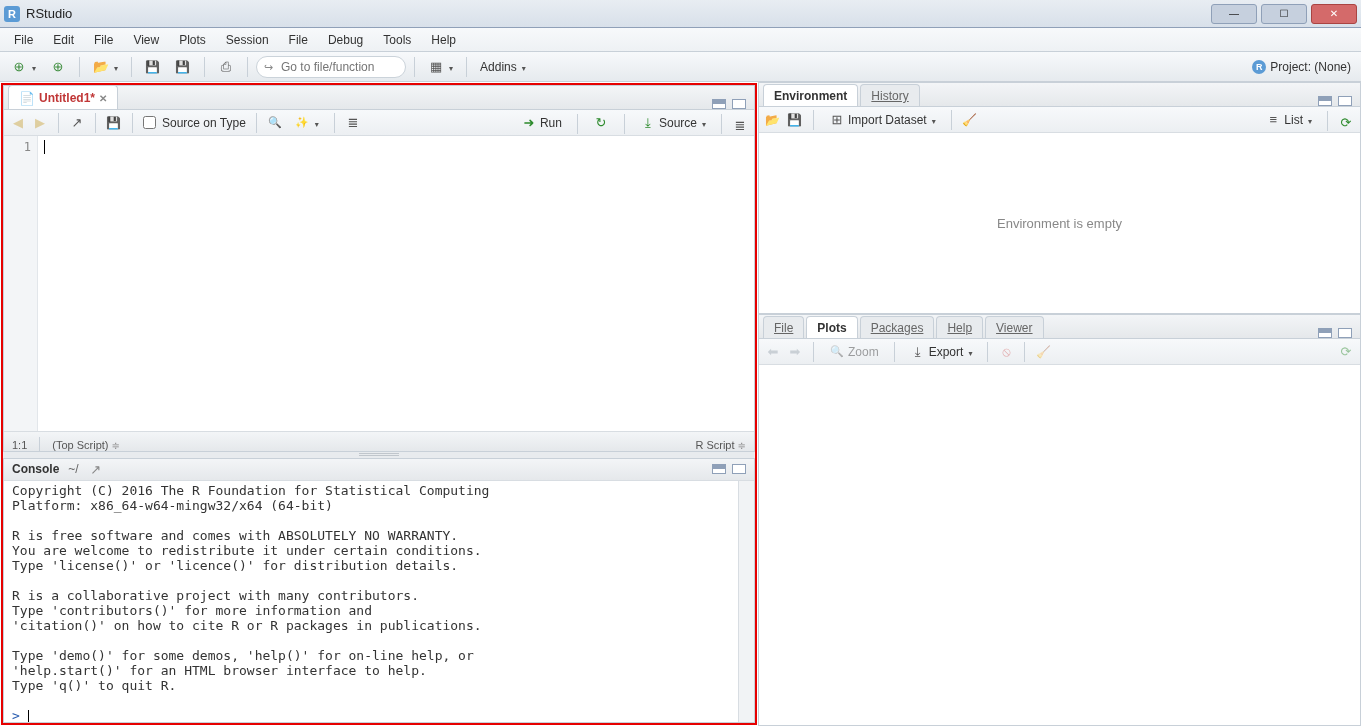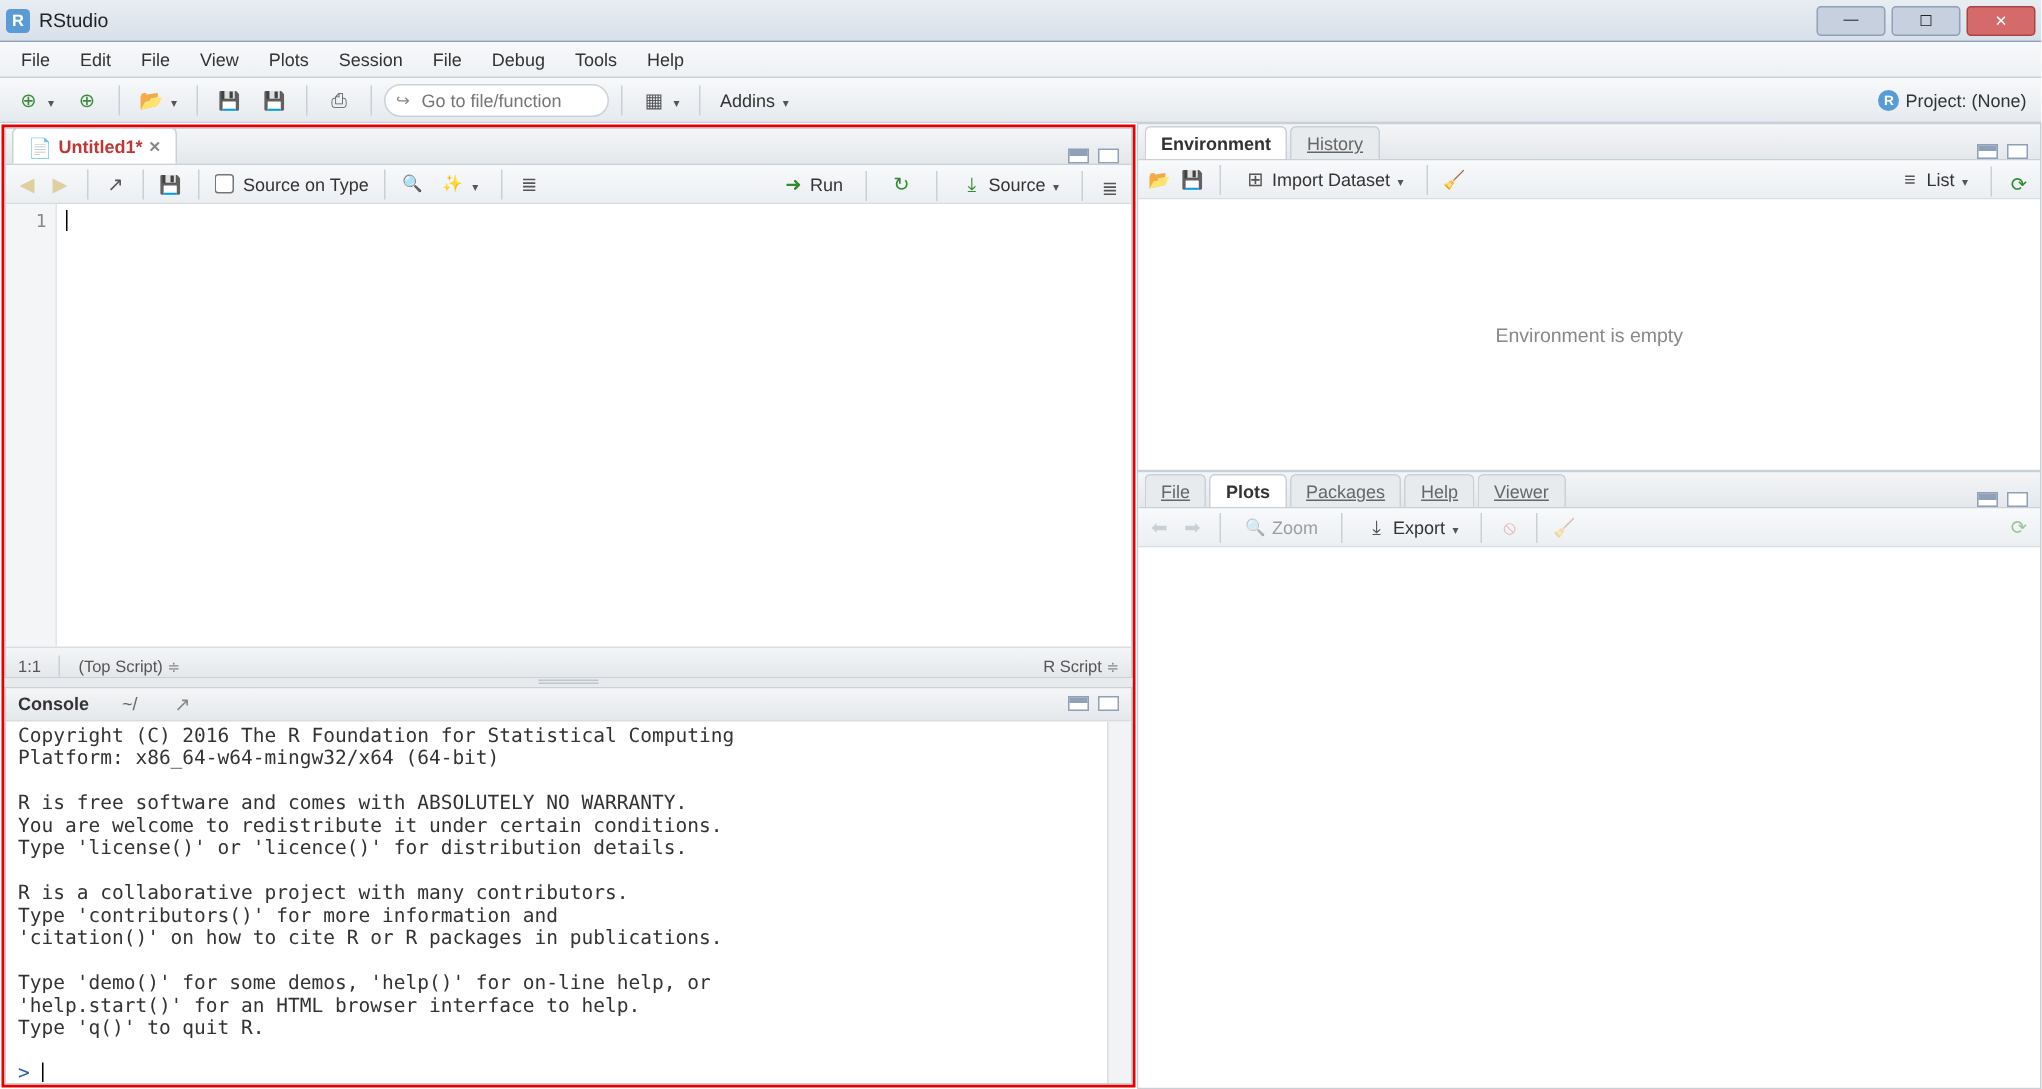--- a/index.html
+++ b/index.html
@@ -62,21 +62,21 @@
 .statusbar .vsplit { width:1px; height:14px; background:#c8d0d8;}
 
 
 .hsplit { height:6px; background:#e8ebee; display:flex; align-items:center; justify-content:center;}
 .hsplit .grip { width:40px; height:3px; border-top:1px solid #c0c6cc; border-bottom:1px solid #c0c6cc;}
 
 
 .console-body { flex:1; background:#fff; font-family:Consolas,"Lucida Console",monospace; font-size:13px; padding:2px 8px; overflow:auto; white-space:pre; position:relative;}
 .console-body .scrollbar { position:absolute; right:0; top:0; bottom:0; width:16px; background:#f1f3f5; border-left:1px solid #d8dde2;}
 .console-body .prompt { color:#2a5db0; }
-.console-tabs { height:22px; background:linear-gradient(#f3f5f7,#e5e8eb); display:flex; align-items:center; padding:0 8px; border-bottom:1px solid #d8dde2; gap:22px;}
+.console-tabs { height:22px; background:linear-gradient(#f3f5f7,#e5e8eb); display:flex; align-items:center; padding:0 8px; border-bottom:1px solid #d8dde2; gap:9px;}
 .console-tabs .lbl { font-weight:600; font-size:12px;}
 .console-tabs .path { color:#666; font-size:12px;}
 .console-tabs .right-icons { margin-left:auto; display:flex; gap:6px;}
 
 
 .env-select { height:24px; background:linear-gradient(#f7f9fb,#eceff2); border-bottom:1px solid #d8dde2; display:flex; align-items:center; padding:0 6px; gap:6px;}
 .env-select .globe { width:14px; height:14px; border-radius:50%; background:radial-gradient(circle at 30% 30%, #9bd89b, #4a9a4a);}
 .env-select .search { margin-left:auto;}
 .env-select .search input { width:110px; height:18px; border:1px solid #cbd3da; border-radius:9px; padding:0 6px 0 20px; font-size:11px;}
 .env-select .search { position:relative;}

